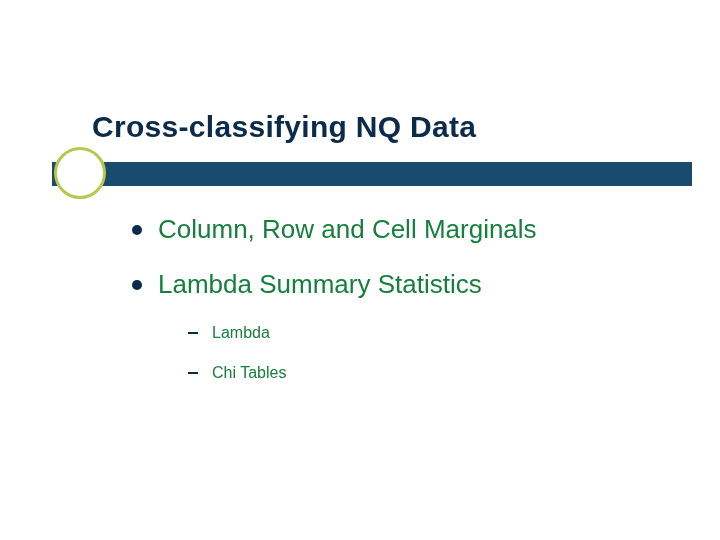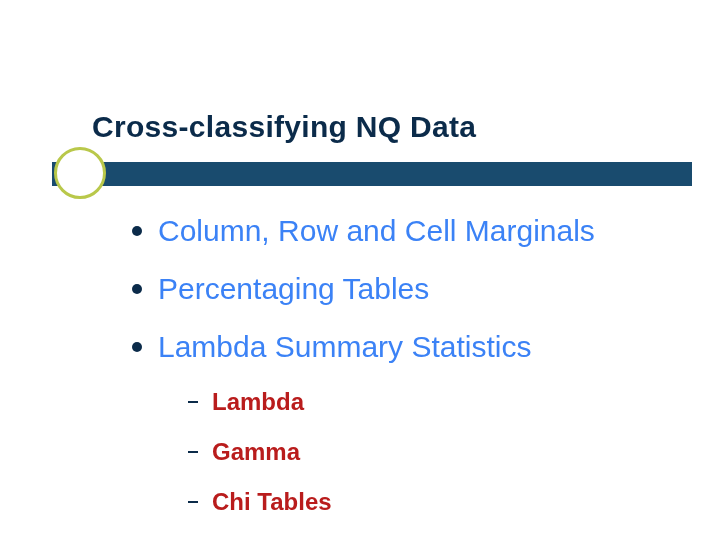--- a/index.html
+++ b/index.html
@@ -60,83 +60,75 @@
   }
   .dot {
     width: 10px;
     height: 10px;
     border-radius: 50%;
     background: #0b2b4a;
     flex: 0 0 auto;
     margin-right: 16px;
   }
   .b1-text {
-    font-size: 30px;
-    color: #3b82f6;
+    font-size: 26px;
+    color: #15803d;
   }
   .subbullets {
     margin-left: 56px;
     margin-top: 10px;
   }
   .b2 {
     display: flex;
     align-items: center;
     margin-bottom: 22px;
   }
   .dash {
     width: 10px;
     height: 2px;
     background: #0b2b4a;
     flex: 0 0 auto;
     margin-right: 14px;
   }
   .b2-text {
-    font-size: 24px;
-    font-weight: 700;
-    color: #b91c1c;
+    font-size: 16px;
+    font-weight: 400;
+    color: #15803d;
   }
 </style>
 </head>
 <body>
 
 <div class="slide">
 
   <div class="title">Cross-classifying NQ Data</div>
 
   <div class="hr-bar"></div>
   <div class="ring"></div>
 
   <div class="bullets">
 
     <div class="b1">
       <div class="dot"></div>
       <div class="b1-text">Column, Row and Cell Marginals</div>
     </div>
 
-    <div class="b1">
-      <div class="dot"></div>
-      <div class="b1-text">Percentaging Tables</div>
-    </div>
 
     <div class="b1">
       <div class="dot"></div>
       <div class="b1-text">Lambda Summary Statistics</div>
     </div>
 
     <div class="subbullets">
 
       <div class="b2">
         <div class="dash"></div>
         <div class="b2-text">Lambda</div>
       </div>
 
-      <div class="b2">
-        <div class="dash"></div>
-        <div class="b2-text">Gamma</div>
-      </div>
 
       <div class="b2">
         <div class="dash"></div>
         <div class="b2-text">Chi Tables</div>
       </div>
 
     </div>
 
   </div>
 

